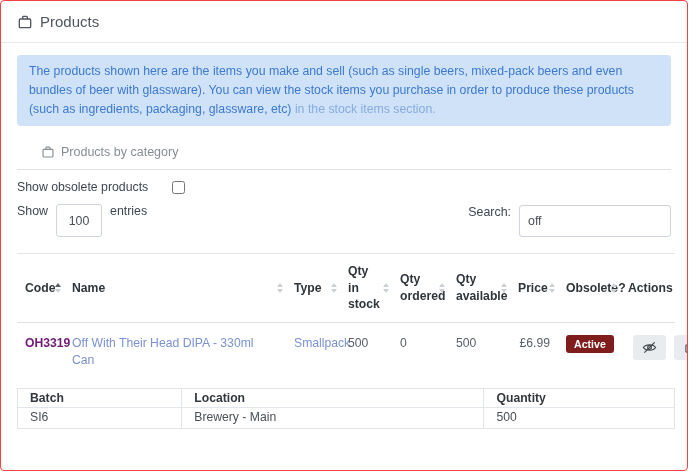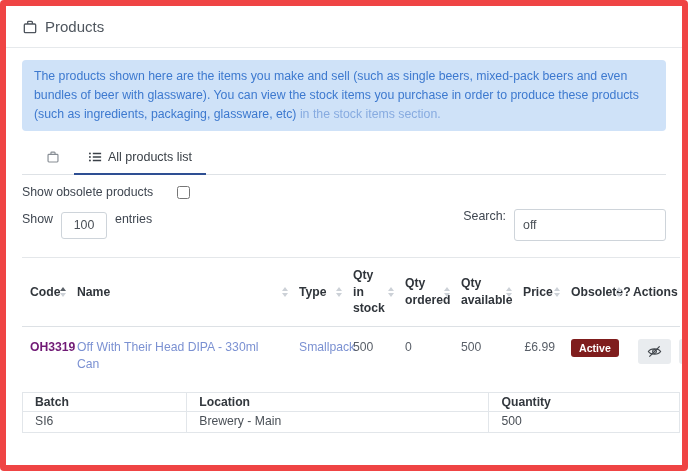--- a/index.html
+++ b/index.html
@@ -4,21 +4,21 @@
 <style>
   * { box-sizing: border-box; margin: 0; padding: 0; }
   html,body { width: 690px; height: 473px; }
   body {
     font-family: "Liberation Sans", sans-serif;
     background: #fff;
     color: #3f4650;
   }
   .card {
     width: 688px; height: 471px;
-    border: 6px solid #ef4444;
+    border: 1px solid #ef4444;
     border-radius: 4px;
     background: #fff;
     overflow: hidden;
   }
   .card-header {
     padding: 12px 16px;
     border-bottom: 1px solid #e6e9ec;
     display: flex; align-items: center; gap: 7px;
     font-size: 15px; color: #4f565e;
   }
@@ -63,21 +63,21 @@
   }
   .obsolete-row input { width: 13px; height: 13px; }
 
   .controls {
     display: flex; justify-content: space-between; align-items: center;
     font-size: 12.4px; color: #3f4650;
     margin-bottom: 16px;
   }
   .controls .left, .controls .right { display: flex; align-items: flex-start; gap: 8px; }
   .entries-box {
-    min-width: 46px; height: 27px;
+    min-width: 46px; height: 33px;
     border: 1px solid #ced4da; border-radius: 3px;
     display: inline-flex; align-items: center; justify-content: center;
     padding: 11px 8px; color: #4a5057; background: #fff; cursor: pointer;
   }
   .search-input {
     width: 152px; height: 27px;
     border: 1px solid #ced4da; border-radius: 3px;
     padding: 15px 8px; font-size: 12.4px; color: #4a5057;
     font-family: "Liberation Sans", sans-serif;
     outline: none; background: #fff;
@@ -152,29 +152,21 @@
   <div class="card-body">
 
     <div class="alert"><span>The products shown here are the items you make and sell (such as single beers, mixed-pack beers and even bundles of beer with glassware). You can view the stock items you purchase in order to produce these products (such as ingredients, packaging, glassware, etc) </span><a class="alert-link">in the stock items section.</a></div>
 
     <div class="tabs">
       <div class="tab">
         <svg width="14" height="14" viewBox="0 0 24 24" fill="none" stroke="#878d94" stroke-width="2">
           <rect x="3.5" y="7.5" width="17" height="13" rx="1.5"></rect>
           <path d="M8.5 7.5 V4.8 a1.2 1.2 0 0 1 1.2 -1.2 h4.6 a1.2 1.2 0 0 1 1.2 1.2 V7.5"></path>
         </svg>
-      </div>
-      <div class="tab active">
-        <svg width="14" height="14" viewBox="0 0 16 16" fill="#3a4047" stroke="#3a4047">
-          <circle cx="2.2" cy="4" r="1.1" stroke="none"></circle>
-          <circle cx="2.2" cy="8" r="1.1" stroke="none"></circle>
-          <circle cx="2.2" cy="12" r="1.1" stroke="none"></circle>
-          <path d="M5.5 4 H15 M5.5 8 H15 M5.5 12 H15" fill="none" stroke-width="1.7"></path>
-        </svg>
-        <span>All products list</span>
+        <span>Products by category</span>
       </div>
     </div>
 
     <div class="obsolete-row">
       <span>Show obsolete products</span>
       <input type="checkbox" style="">
     </div>
 
     <div class="controls">
       <div class="left">

